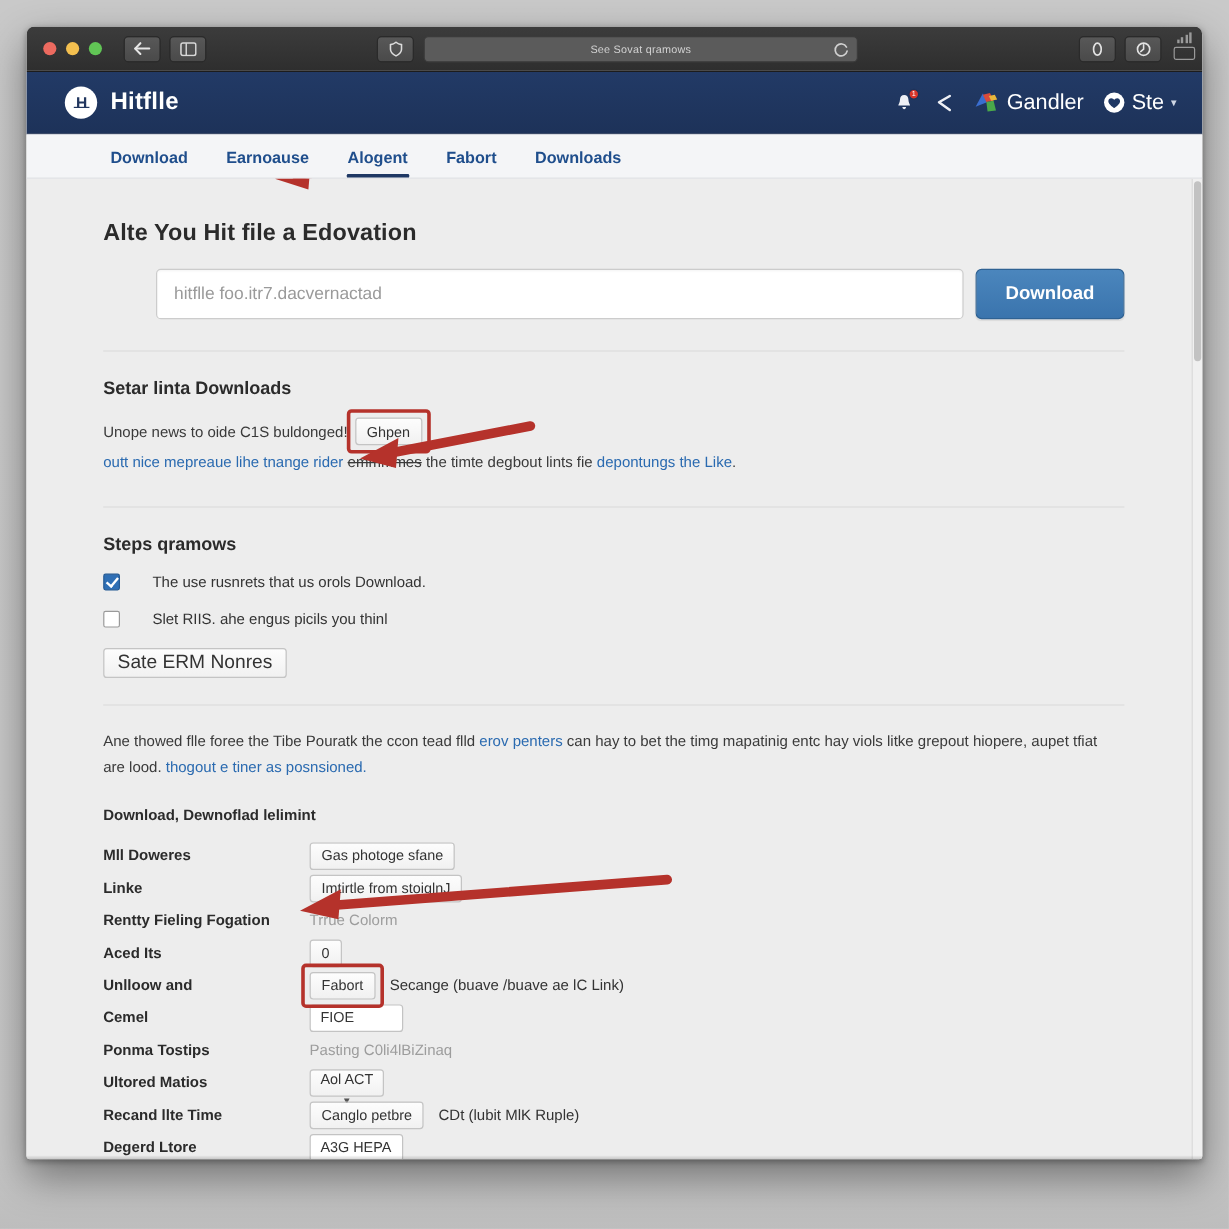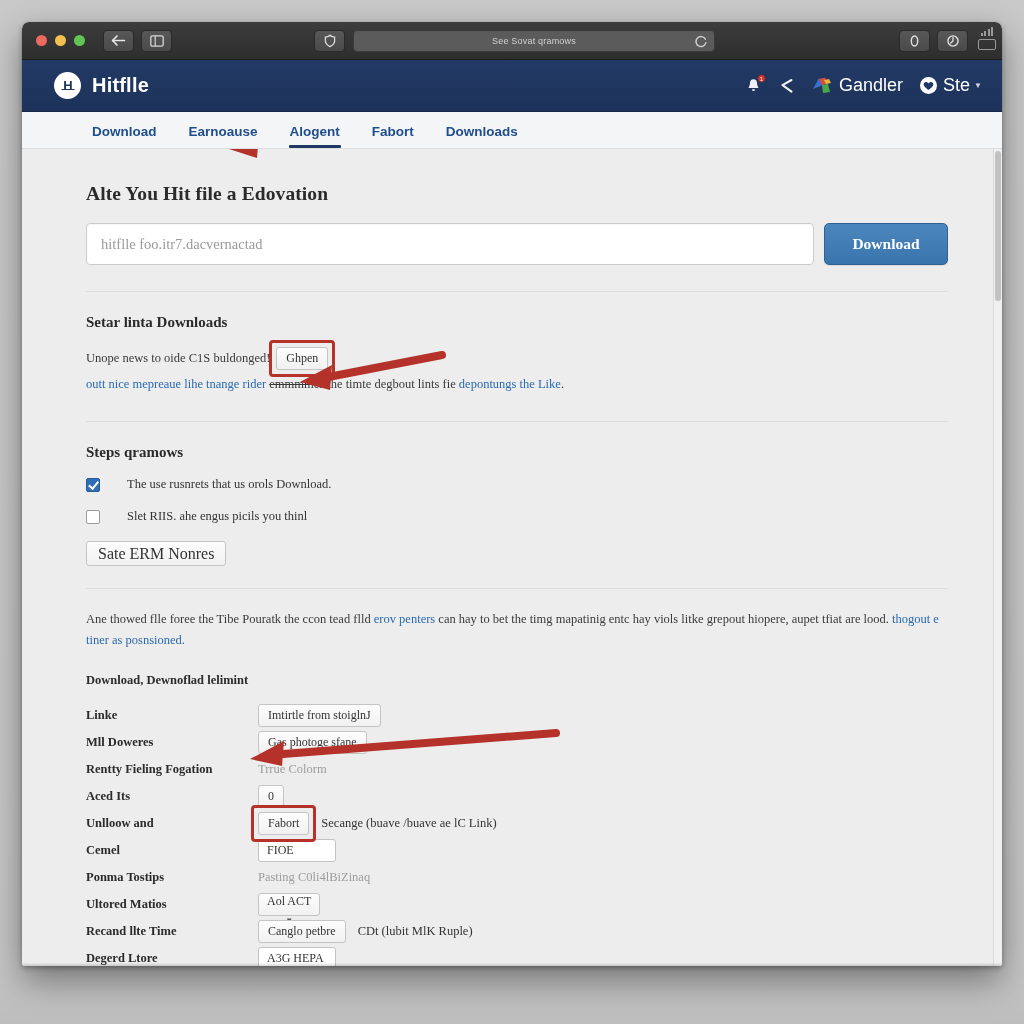--- a/index.html
+++ b/index.html
@@ -149,35 +149,34 @@
   
   #page {
     position:relative;
     height: calc(944px - 38px - 52px - 37px);
     background:#ededed;
     overflow:hidden;
   }
   #page-inner {
     position:absolute; left:40px; right:8px; top:0; bottom:0;
     background:#ededed;
-    padding: 34px 4px 0 24px;
-    font-family: Liberation Serif, serif;
+    padding: 34px 15px 0 24px;
   }
 
   h2.sec {
     margin:0 0 18px 0; font-size:19.5px; font-weight:bold;
     color:#2b2b2b; letter-spacing:.1px;
   }
   h3.sec {
     margin:0 0 16px 0; font-size:15px; font-weight:bold;
     color:#2b2b2b;
   }
 
   
-  #dl-row { display:flex; align-items:stretch; gap:10px; padding-right:42px; }
+  #dl-row { display:flex; align-items:stretch; gap:10px; padding-right:42px;margin-left:44px; }
   #dl-input {
     flex:1; height:42px; background:#fff;
     border:1px solid #ccc; border-radius:4px;
     display:flex; align-items:center; padding:0 14px;
     font-size:14.5px; color:#9a9a9a;
     box-shadow: inset 0 1px 2px rgba(0,0,0,.045);
   }
   #dl-btn {
     width:124px; height:42px; border-radius:5px;
     background: linear-gradient(180deg,#4b86bd 0%,#3a74ad 100%);
@@ -442,29 +441,29 @@
           <span>can hay to bet the timg mapatinig entc hay viols litke grepout hiopere, aupet tfiat are lood.</span>
           <a class="lnk" href="#">thogout e tiner as posnsioned.</a>
         </p>
 
         <div style="height:22px"></div>
 
         <div id="detail-title">Download, Dewnoflad lelimint</div>
 
         <div id="detail-rows">
             <div class="drow">
+              <div class="dlabel">Mll Doweres</div>
+              <div class="dval">
+                <span class="sm-btn">Gas photoge sfane</span>
+              </div>
+            </div>
+            <div class="drow">
               <div class="dlabel">Linke</div>
               <div class="dval">
                 <span class="sm-btn">Imtirtle from stoiglnJ</span>
-              </div>
-            </div>
-            <div class="drow">
-              <div class="dlabel">Mll Doweres</div>
-              <div class="dval">
-                <span class="sm-btn">Gas photoge sfane</span>
               </div>
             </div>
             <div class="drow">
               <div class="dlabel">Rentty Fieling Fogation</div>
               <div class="dval">
                 <span class="muted">Trrue Colorm</span>
               </div>
             </div>
             <div class="drow">
               <div class="dlabel">Aced Its</div>

